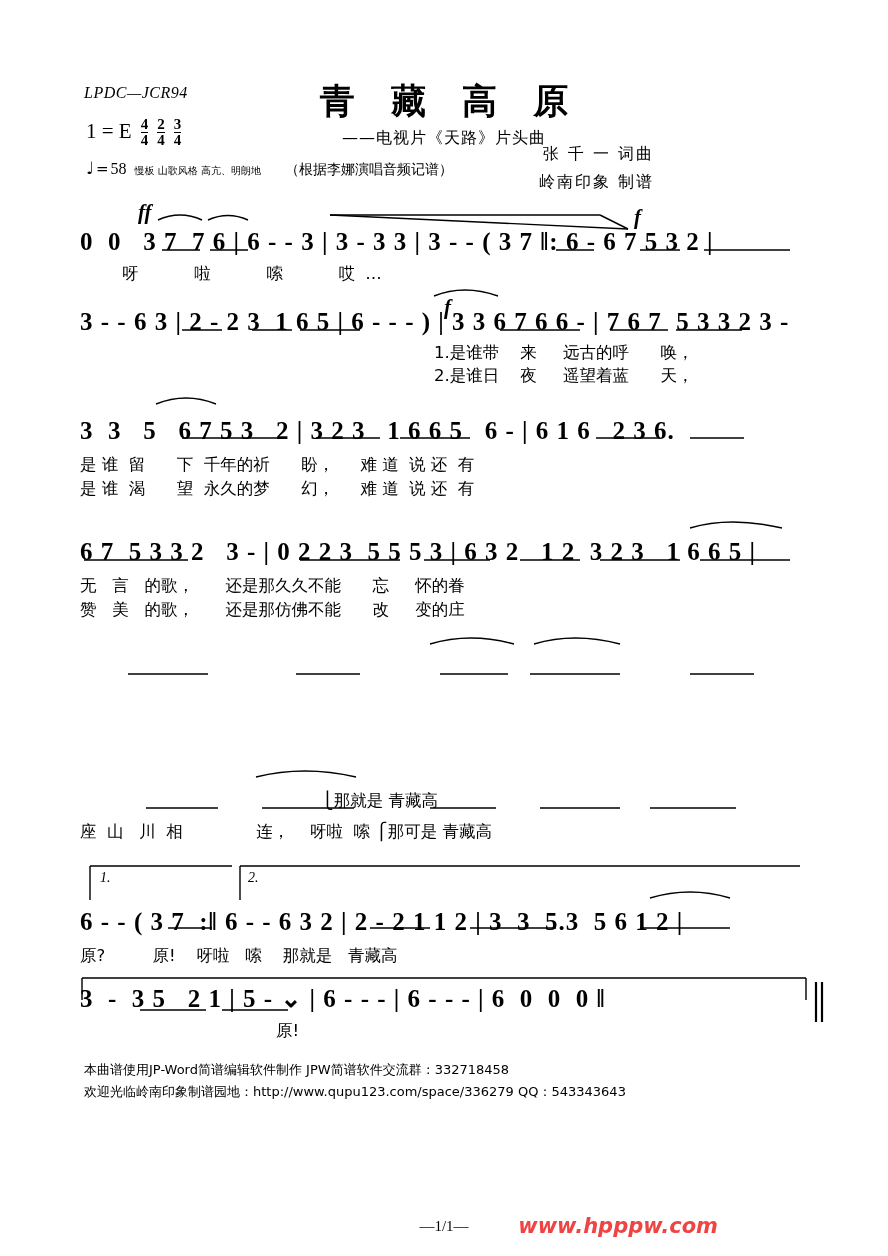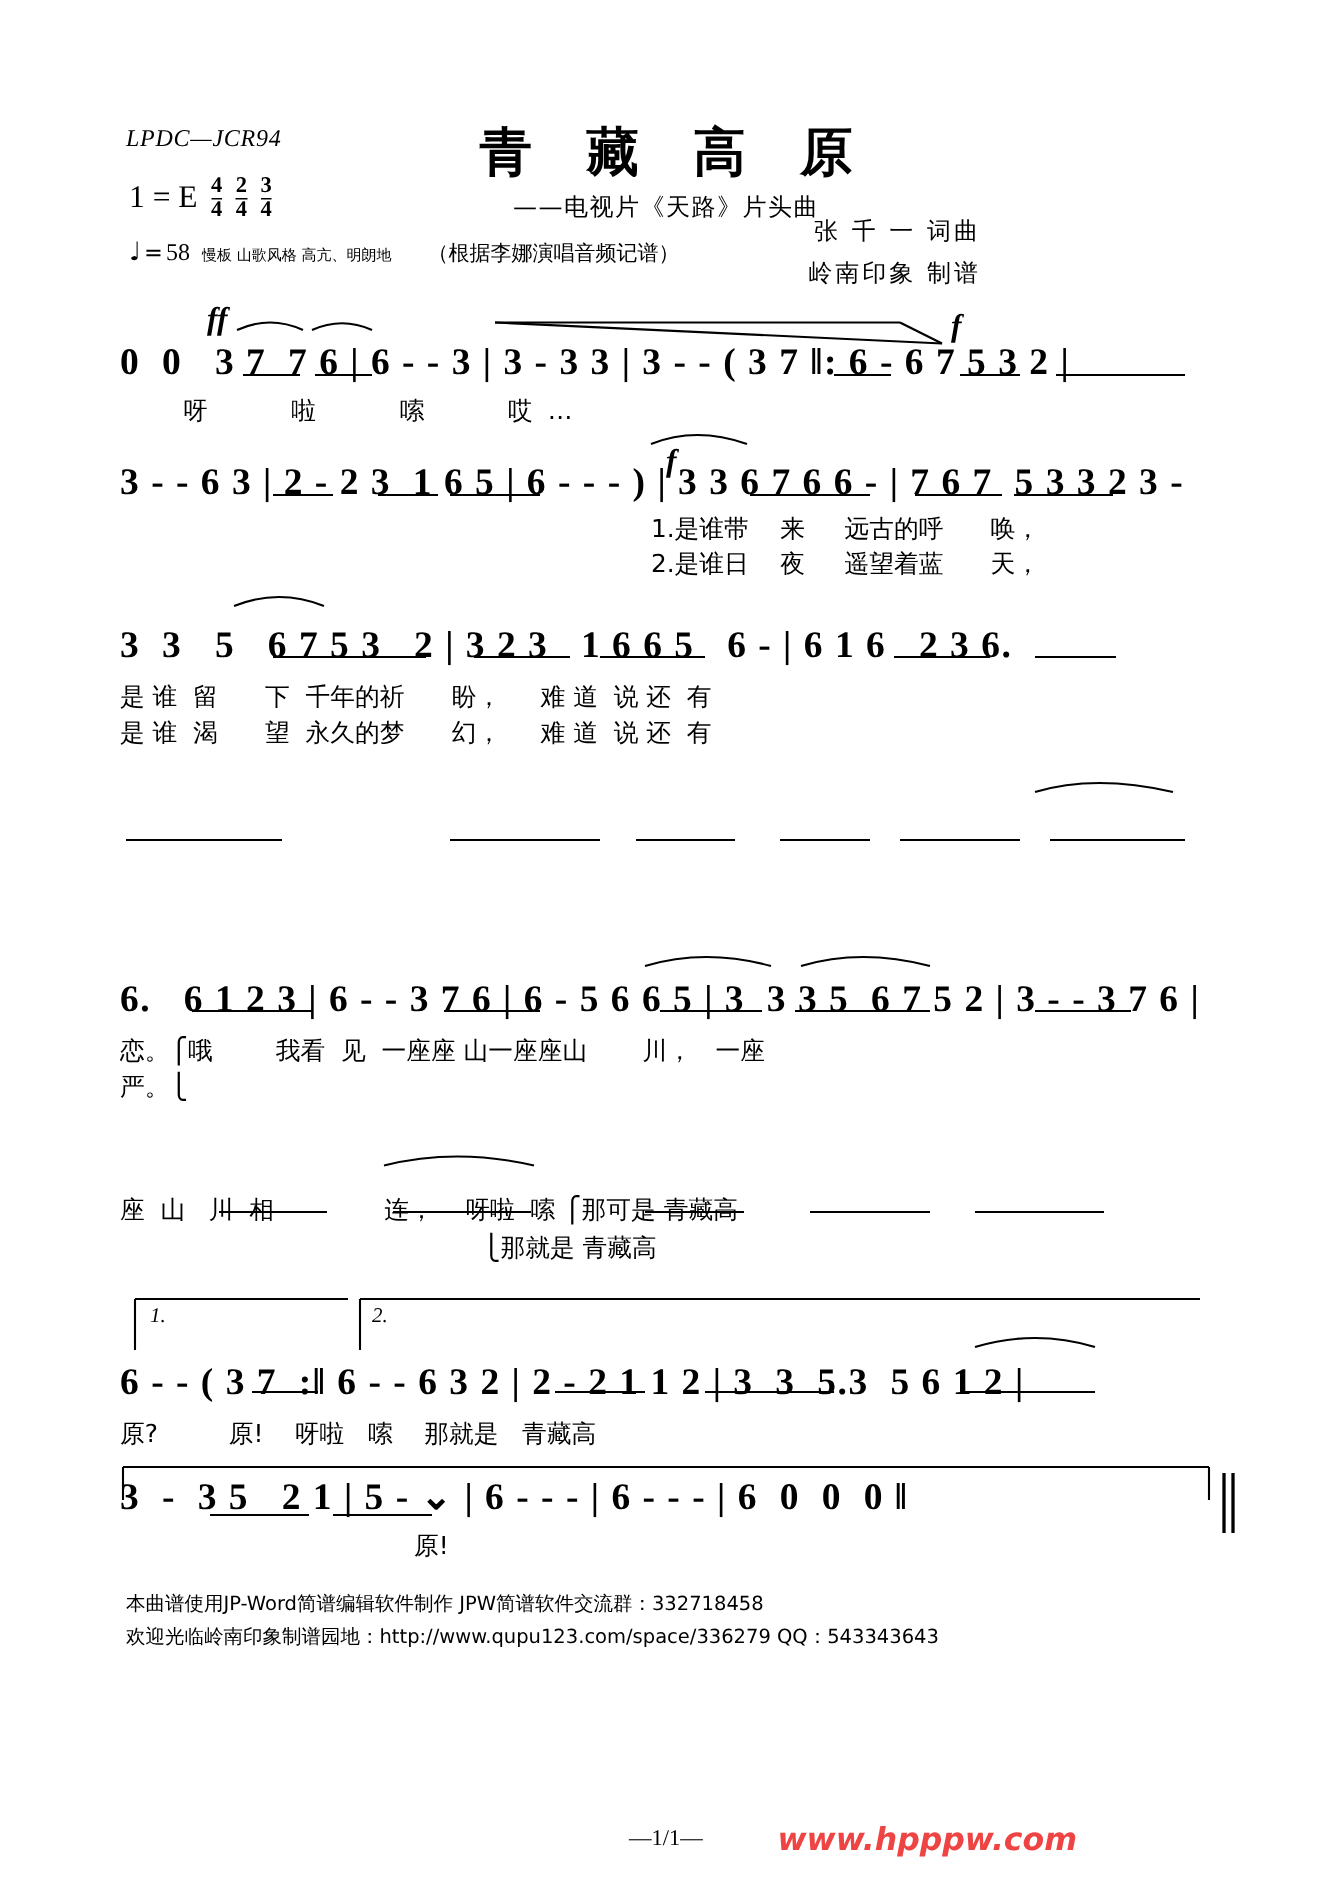--- a/index.html
+++ b/index.html
@@ -207,30 +207,30 @@
     <div class="lyr" style="margin-top:3px; padding-left:354px;">2.是谁日    夜     遥望着蓝      天，</div>
   </div>
   <div class="dyn" style="left:444px; top:295px;">f</div>
 
   <div class="sys" style="top:417px">
     <div class="notes">3  3   5   6 7 5 3   2 | 3 2 3   1 6 6 5   6 - | 6 1 6   2 3 6.</div>
     <div class="lyr" style="margin-top:10px;">是 谁  留      下  千年的祈      盼，     难 道  说 还  有</div>
     <div class="lyr" style="margin-top:4px;">是 谁  渴      望  永久的梦      幻，     难 道  说 还  有</div>
   </div>
 
-
-  <div class="sys" style="top:653px">
-    <div class="notes">6.   6 1 2 3 | 6 - - 3 7 6 | 6 - 5 6 6 5 | 3  3 3 5  6 7 5 2 | 3 - - 3 7 6 |</div>
-    <div class="lyr" style="margin-top:10px;">恋。⎧哦        我看  见  一座座 山一座座山       川，   一座</div>
-    <div class="lyr" style="margin-top:4px;">严。⎩</div>
-  </div>
+  <div class="sys" style="top:538px">
+    <div class="notes">6 7  5 3 3 2   3 - | 0 2 2 3  5 5 5 3 | 6 3 2   1 2  3 2 3   1 6 6 5 |</div>
+    <div class="lyr" style="margin-top:10px;">无   言   的歌，      还是那久久不能      忘     怀的眷</div>
+    <div class="lyr" style="margin-top:4px;">赞   美   的歌，      还是那仿佛不能      改     变的庄</div>
+  </div>
+
 
   <div class="sys" style="top:787px">
+    <div class="lyr" style="margin-top:4px;">                                              ⎩那就是 青藏高</div>
     <div class="lyr" style="margin-top:10px;">座  山   川  相              连，    呀啦  嗦 ⎧那可是 青藏高</div>
-    <div class="lyr" style="margin-top:4px;">                                              ⎩那就是 青藏高</div>
   </div>
 
   <div class="numtag" style="left:100px; top:870px;">1.</div>
   <div class="numtag" style="left:248px; top:870px;">2.</div>
 
   <div class="sys" style="top:908px">
     <div class="notes">6 - - ( 3 7  :‖ 6 - - 6 3 2 | 2 - 2 1 1 2 | 3  3  5.3  5 6 1 2 |</div>
     <div class="lyr" style="margin-top:10px;">原?         原!    呀啦   嗦    那就是   青藏高</div>
   </div>
 

